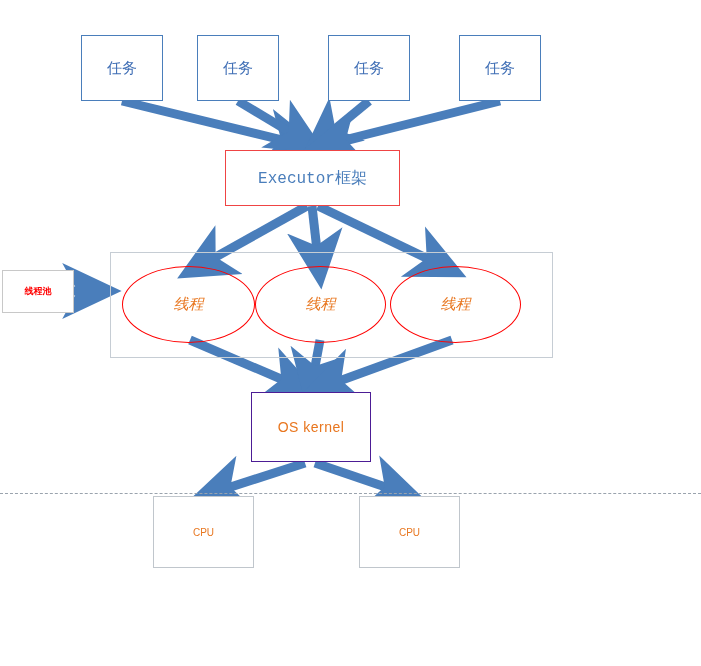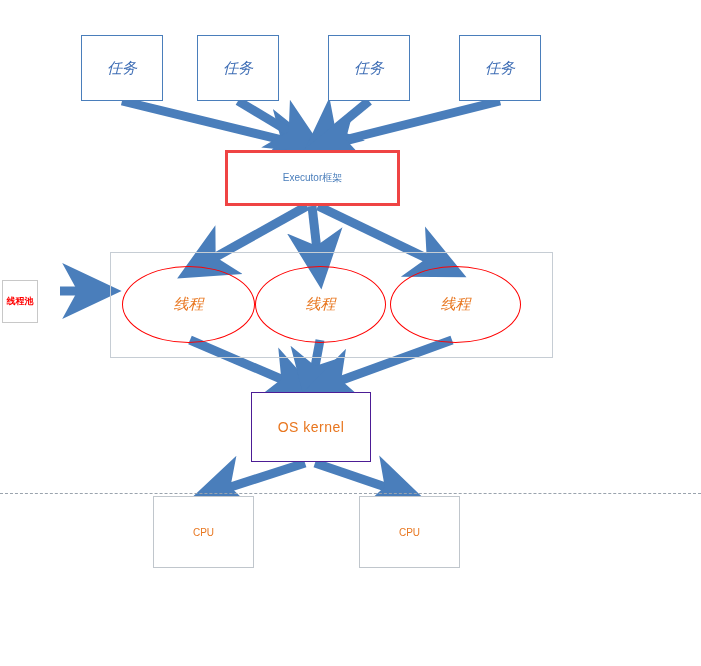--- a/index.html
+++ b/index.html
@@ -3,22 +3,22 @@
 <meta charset="utf-8">
 <style>
   html,body{margin:0;padding:0;}
   body{
     width:701px;height:666px;background:#ffffff;
     font-family:"Liberation Sans","DejaVu Sans",sans-serif;
     overflow:hidden;position:relative;
   }
   #stage{position:absolute;left:0;top:0;width:701px;height:666px;}
   .node{position:absolute;box-sizing:border-box;display:flex;align-items:center;justify-content:center;background:#ffffff;}
-  .task-box{border:1px solid #4a7ebb;color:#3f6eb5;font-size:15px;font-style:italic;}
-  .exec-box{border:3px solid #ef4444;color:#4a7ebb;font-size:10px;}
+  .task-box{border:1px solid #4a7ebb;color:#3f6eb5;font-size:15px;}
+  .exec-box{border:1px solid #ef4444;color:#4a7ebb;font-size:16px;font-family:Liberation Mono, monospace;}
   .pool-label{border:1px solid #c8c8c8;color:#ff0000;font-size:9px;font-weight:bold;}
   .pool-container{position:absolute;box-sizing:border-box;border:1px solid #c6cdd4;background:transparent;}
   .thread-ellipse{position:absolute;box-sizing:border-box;border:1px solid #ff0000;border-radius:50%;
     display:flex;align-items:center;justify-content:center;color:#e8761f;font-size:15px;background:transparent;font-style:italic;}
   .kernel-box{border:1px solid #4c1d95;color:#e8761f;font-size:14px;letter-spacing:.5px;}
   .cpu-box{border:1px solid #c0c6cc;color:#e8761f;font-size:10px;}
   .divider{position:absolute;left:0;width:701px;height:0;border-top:1px dashed #9aa3ad;}
   svg.arrows{position:absolute;left:0;top:0;width:701px;height:666px;pointer-events:none;}
 </style>
 </head>
@@ -64,21 +64,21 @@
     <span>任务</span>
   </div>
   <div class="node task-box" style="left:459px;top:35px;width:82px;height:66px;">
     <span>任务</span>
   </div>
 
   <div class="node exec-box" style="left:225px;top:150px;width:175px;height:56px;">
     <span>Executor框架</span>
   </div>
 
-  <div class="node pool-label" style="left:2px;top:280px;width:36px;height:43px;">
+  <div class="node pool-label" style="left:2px;top:270px;width:72px;height:43px;">
     <span>线程池</span>
   </div>
 
   <div class="pool-container" style="left:110px;top:252px;width:443px;height:106px;"></div>
 
   <div class="thread-ellipse" style="left:122px;top:266px;width:133px;height:77px;">
     <span>线程</span>
   </div>
   <div class="thread-ellipse" style="left:255px;top:266px;width:131px;height:77px;">
     <span>线程</span>

